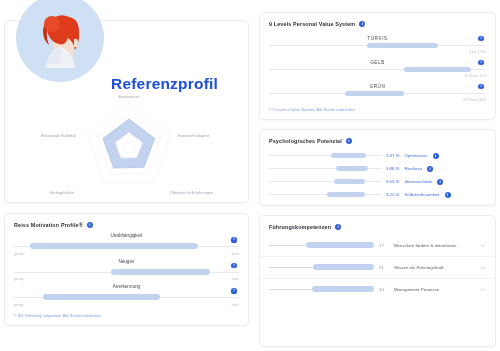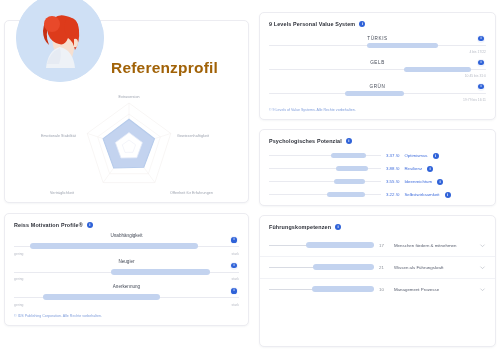--- a/index.html
+++ b/index.html
@@ -44,24 +44,24 @@
   }
   .avatar-circle {
     width: 88px; height: 88px;
     border-radius: 50%;
     background: #cfe0f5;
     overflow: hidden;
     position: relative;
   }
   .page-title {
     position: absolute;
-    left: 106px; top: 38px;
+    left: 106px; top: 54px;
     font-size: 15.5px;
     font-weight: 700;
-    color: #a16207;
+    color: #1d4ed8;
     letter-spacing: .2px;
   }
 
   
   .radar-zone {
     position: absolute;
     left: 0; top: 72px; width: 248px; height: 108px;
   }
   .radar-label {
     position: absolute;

